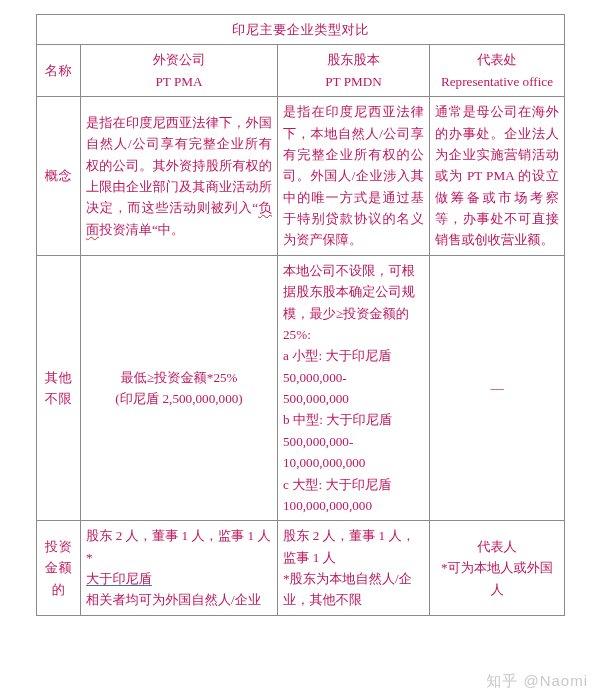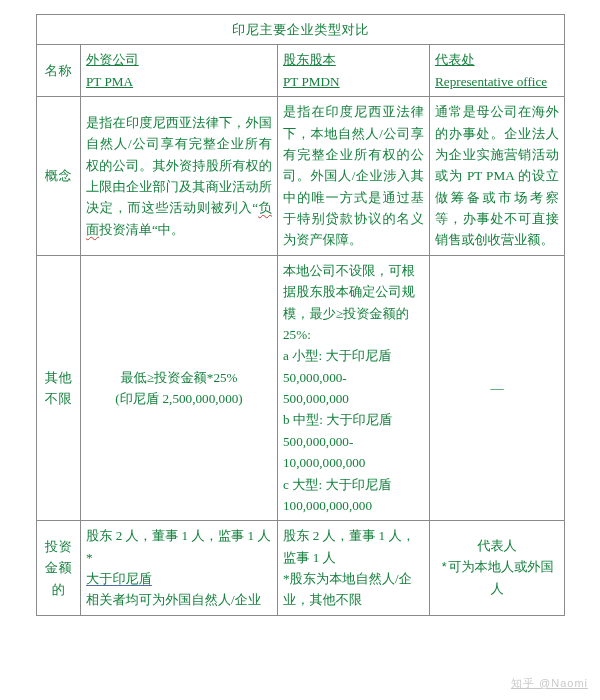--- a/index.html
+++ b/index.html
@@ -30,21 +30,21 @@
     table-layout: fixed;
     background: #ffffff;
   }
 
   table.cmp td {
     border: 1px solid #8a8a8a;
     vertical-align: middle;
     padding: 4px 5px;
     font-size: 13.2px;
     line-height: 1.62;
-    color: #15803d;
+    color: #be185d;
   }
 
   
   col.c-label { width: 44px; }
   col.c-pma   { width: 197px; }
   col.c-pmdn  { width: 152px; }
   col.c-rep   { width: 135px; }
 
   .title-cell {
     text-align: center;
@@ -55,69 +55,68 @@
   }
 
   .label-cell {
     text-align: center;
     letter-spacing: 0.5px;
     padding-left: 2px;
     padding-right: 2px;
   }
 
   .hdr-cell {
+    text-align: center;
     padding-top: 7px;
     padding-bottom: 7px;
-    text-decoration: underline;
   }
   .hdr-cn { display: block; }
   .hdr-en { display: block; }
 
   .body-cell { text-align: justify; text-justify: inter-ideograph; }
   .center-cell { text-align: center; }
   .left-cell { text-align: left; }
 
   .dash { text-align: center; font-size: 13px; }
 
   .concept-cell { padding: 8px 6px 8px 7px; }
 
   .cap-pma-line { display: block; text-align: center; }
 
   .cap-pmdn { line-height: 1.66; padding: 6px 6px 6px 7px; }
   .cap-pmdn span { display: block; }
 
   .org-cell { padding: 7px 6px 7px 7px; line-height: 1.66; }
   .org-cell span { display: block; }
-  .org-rep span { display: block; text-align: center; font-family: Liberation Mono, monospace; }
+  .org-rep span { display: block; text-align: center; }
 
   .u-red {
     text-decoration: underline;
     text-decoration-color: #c0392b;
     text-decoration-style: wavy;
     text-decoration-thickness: 1px;
     text-underline-offset: 2px;
   }
   .u-blue {
     text-decoration: underline;
     text-decoration-color: #4a6fa5;
     text-decoration-thickness: 1px;
     text-underline-offset: 2px;
   }
 
   .watermark {
     position: absolute;
     right: 12px;
     bottom: 9px;
-    font-size: 11px;
+    font-size: 15px;
     color: #c9c9c9;
     letter-spacing: 1px;
     font-family: "Liberation Sans", sans-serif;
     user-select: none;
     white-space: nowrap;
-    text-decoration: underline;
   }
 </style>
 </head>
 <body>
 
 <div class="table-wrap">
   <table class="cmp">
     <colgroup>
       <col class="c-label">
       <col class="c-pma">

